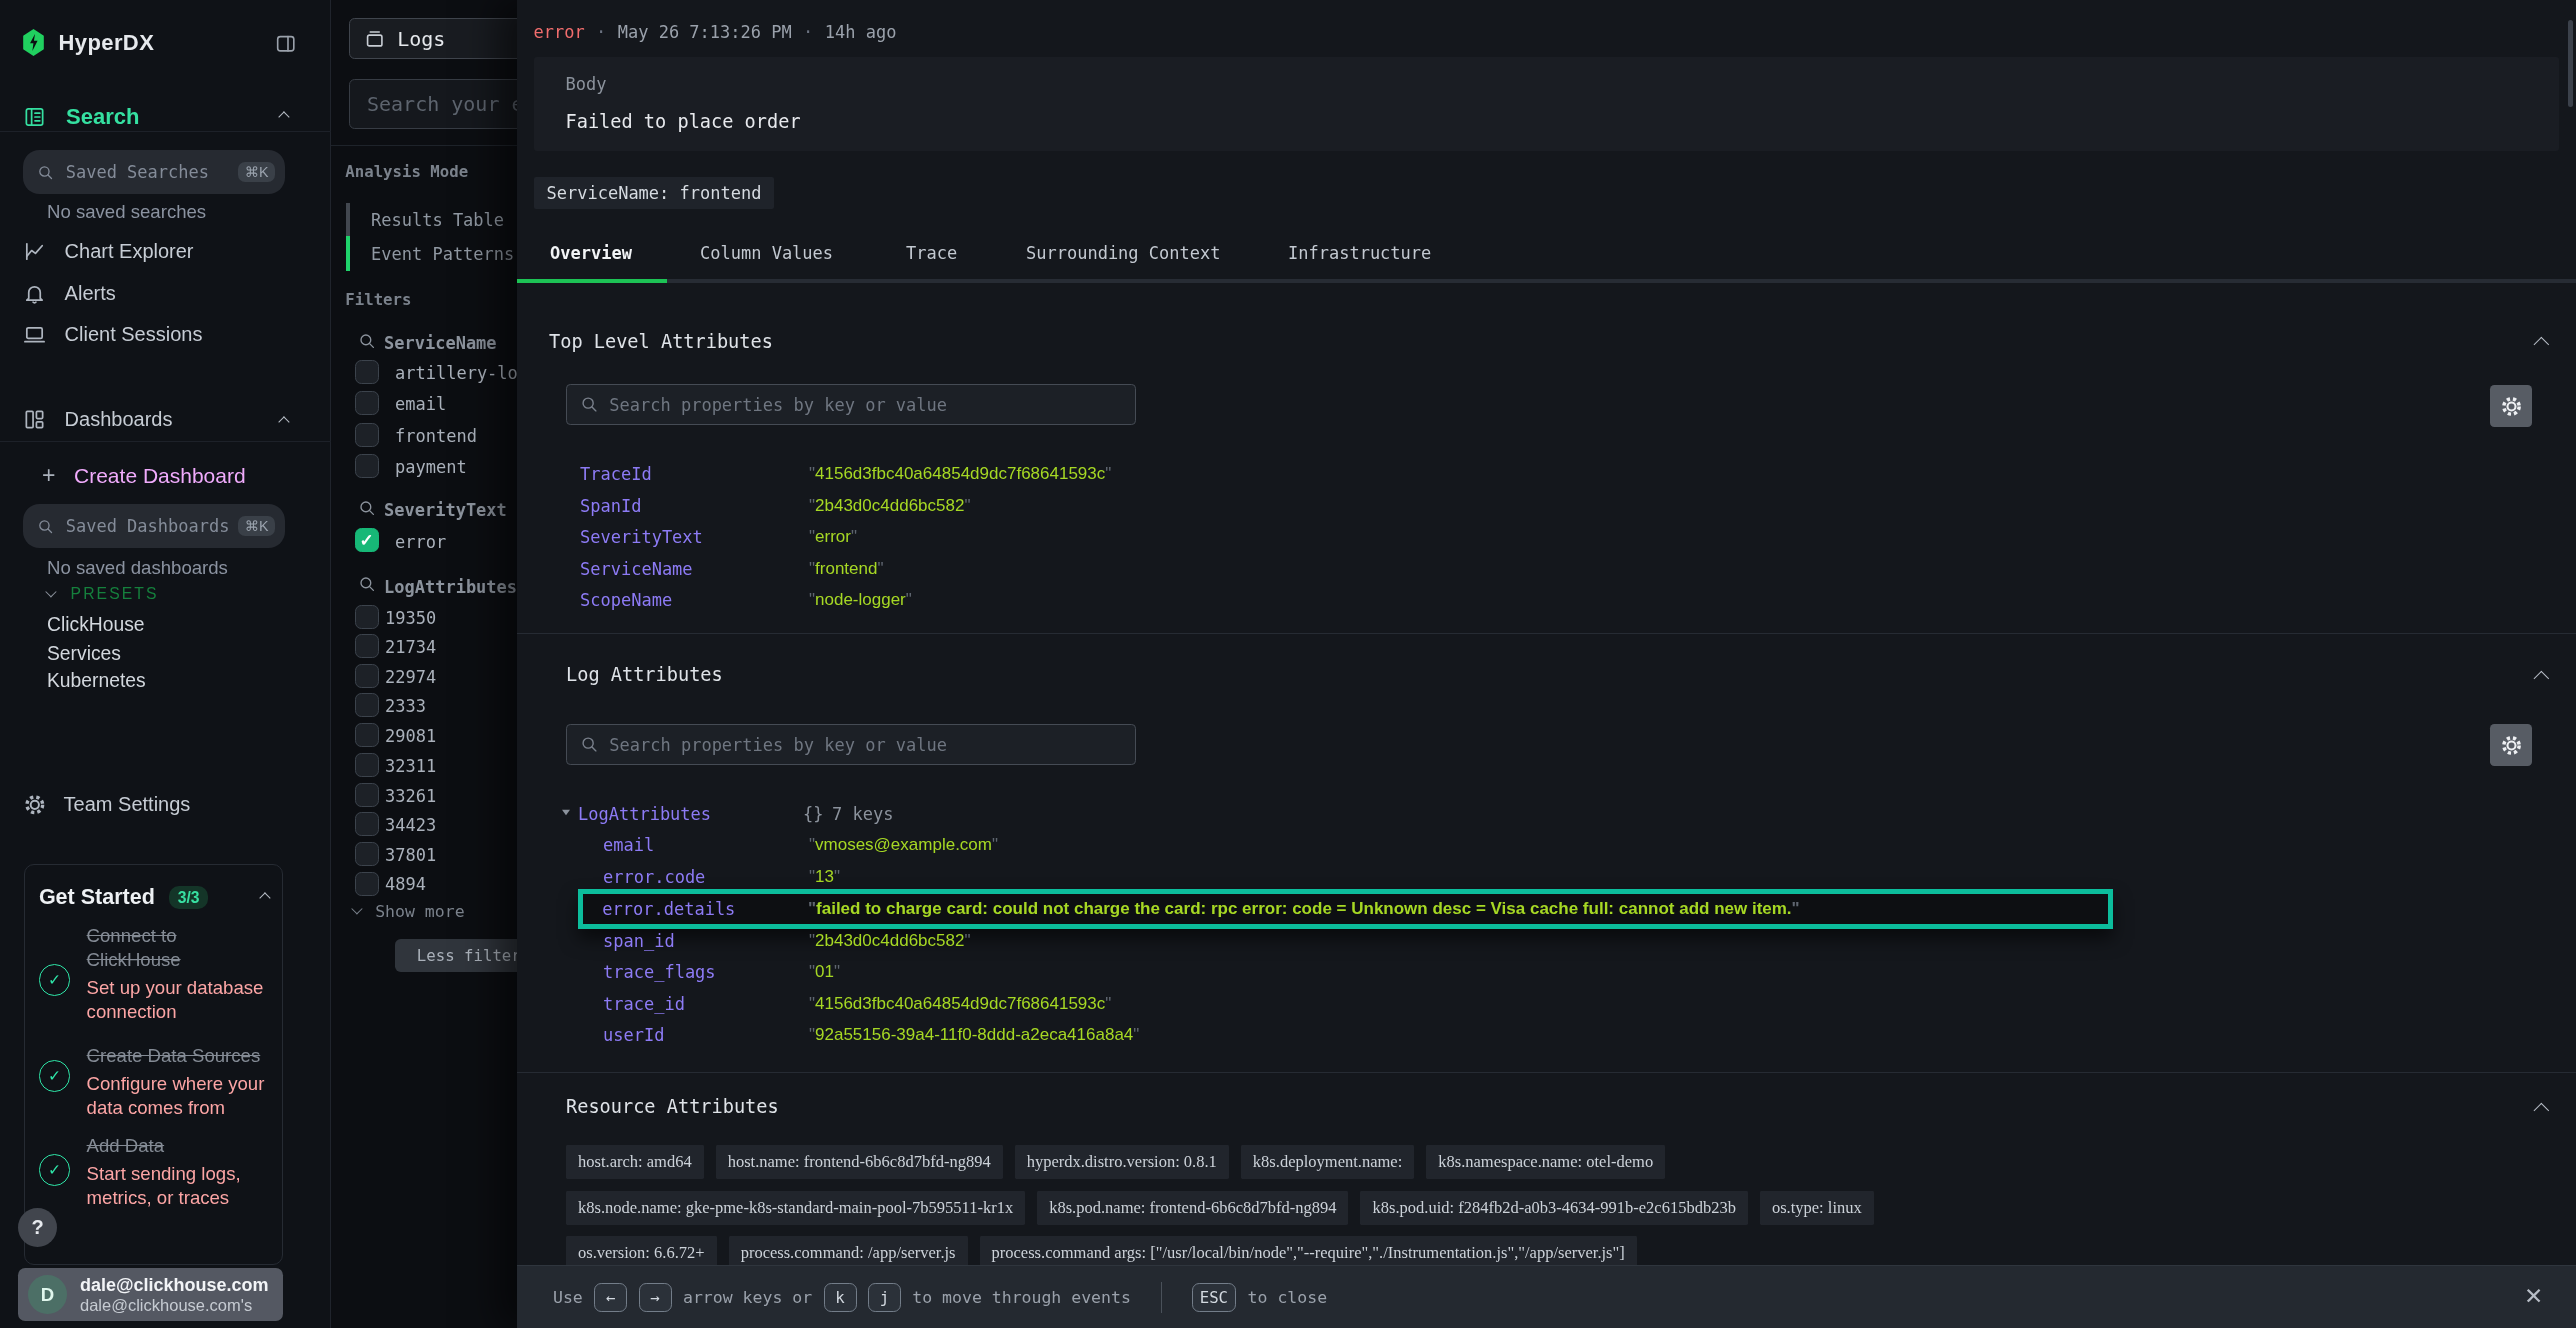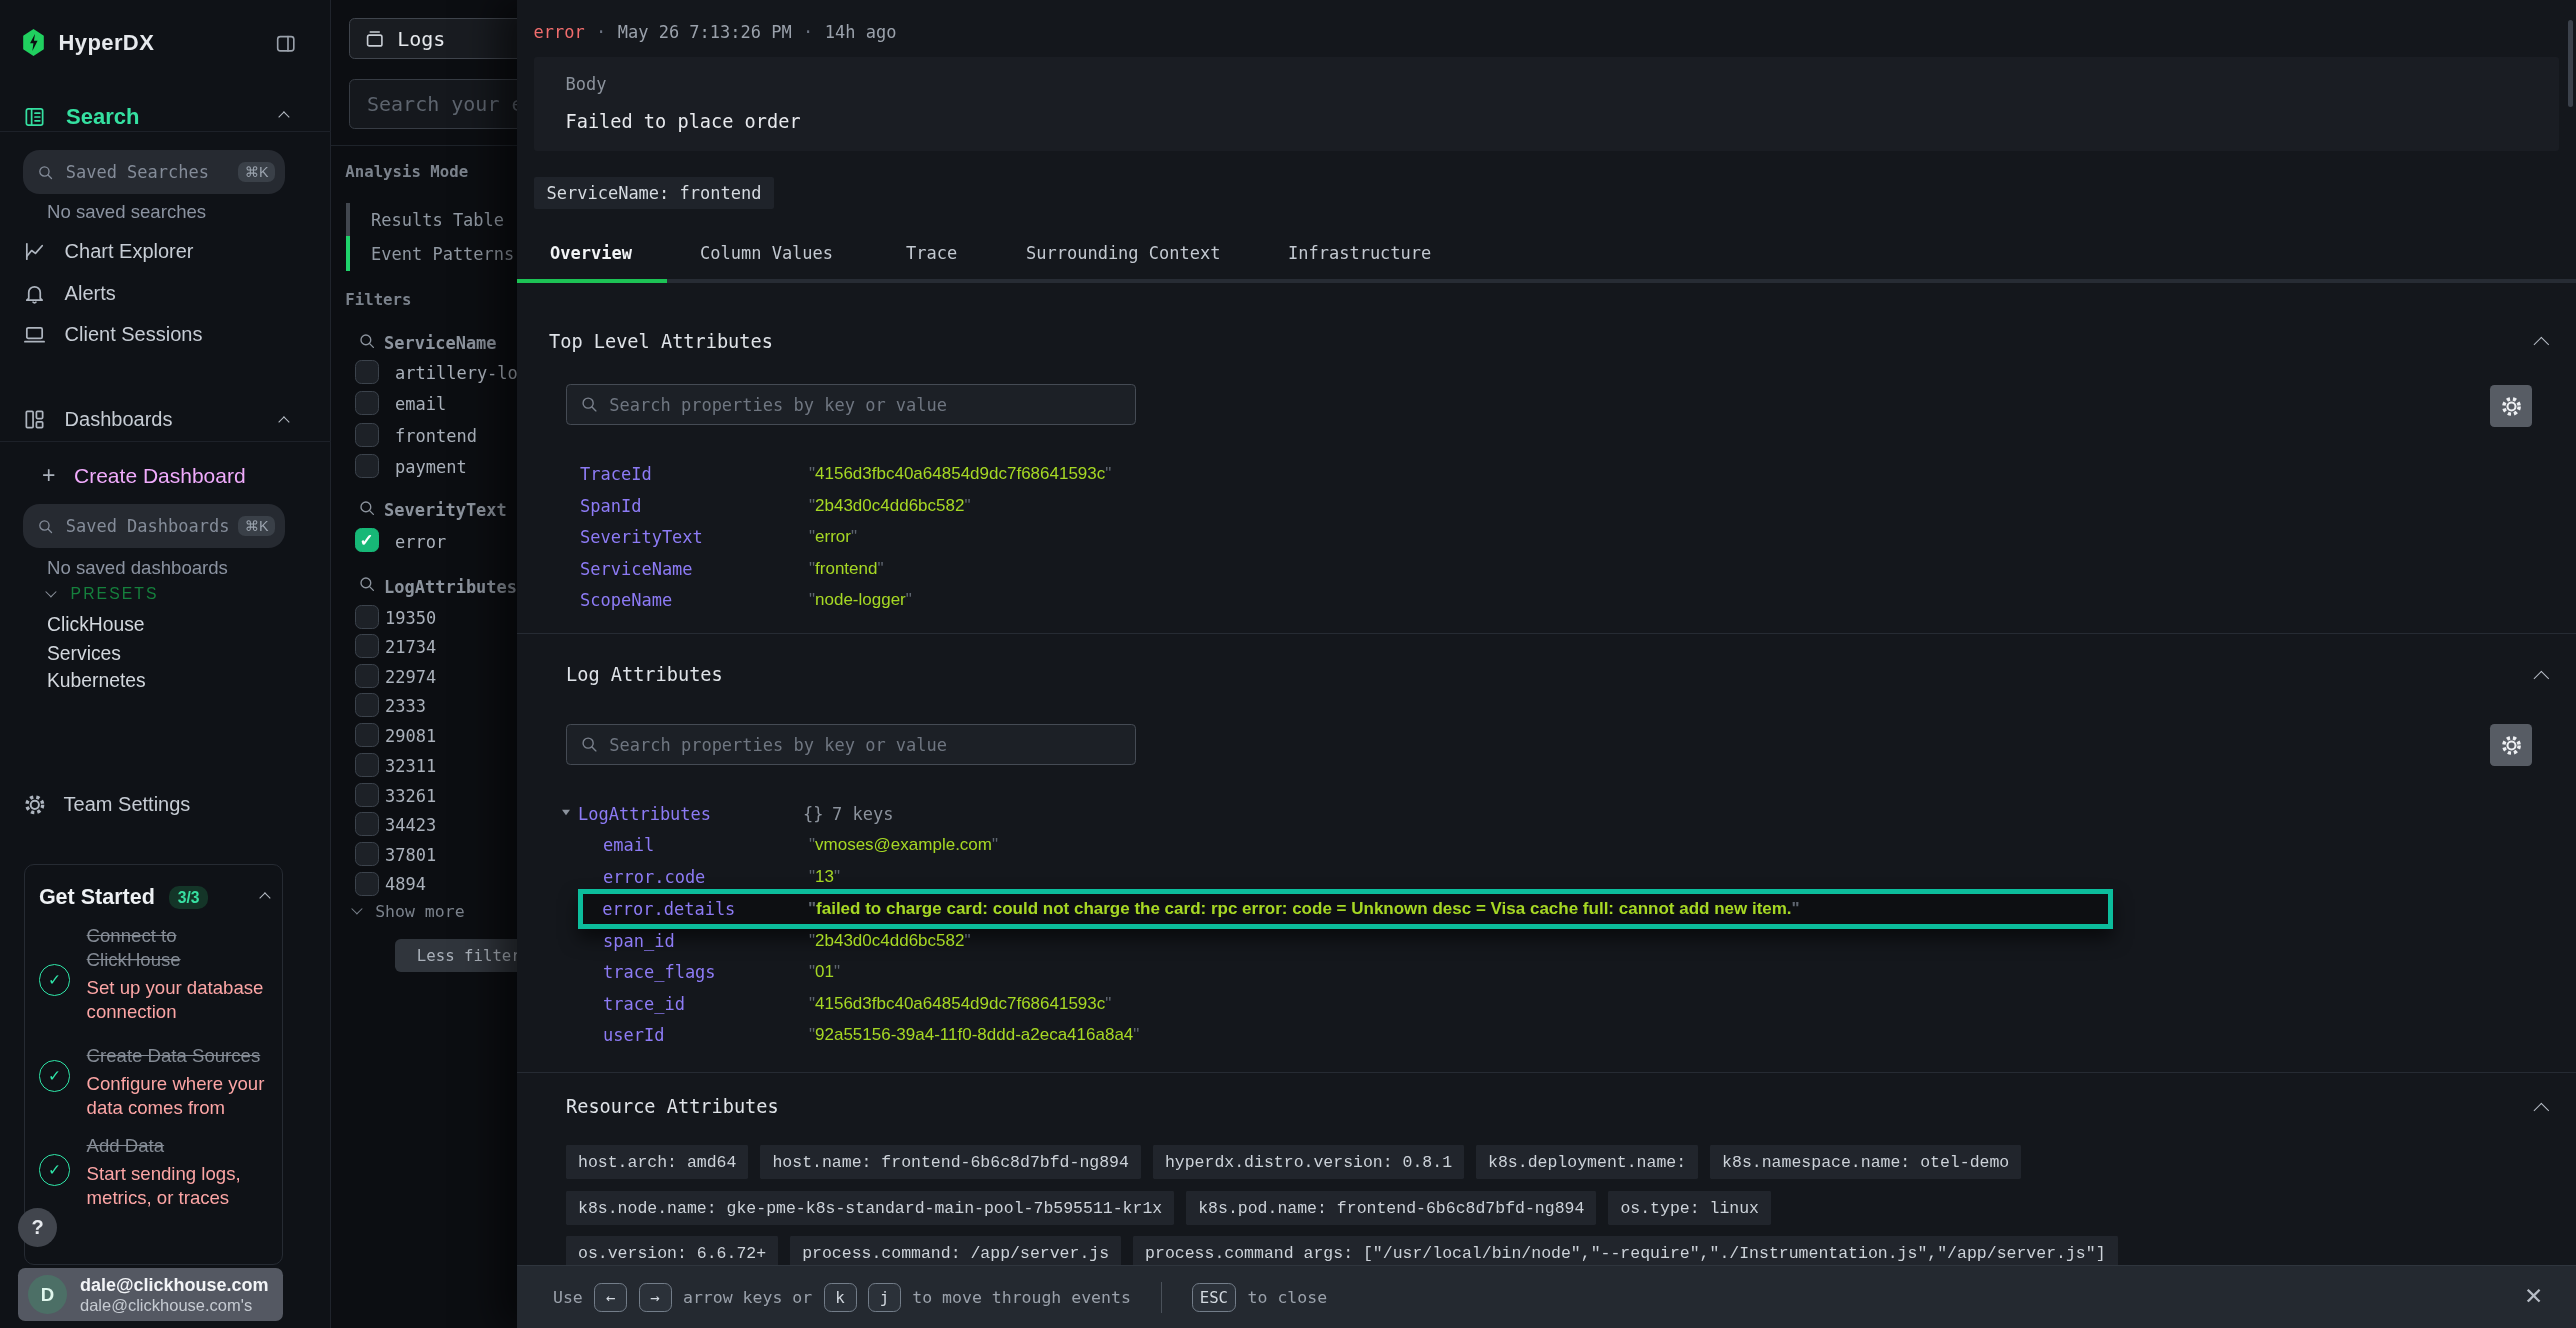--- a/index.html
+++ b/index.html
@@ -58,21 +58,21 @@
   .tab.active{color:#f2f4f6;font-weight:bold}
   .sec-title{font-family:var(--mono);font-size:18.6px;color:#dfe3e8}
   .search-box{width:570px;height:41px;border:1.4px solid #454b54;border-radius:4.3px;background:#1c2026;display:flex;align-items:center;padding:0 13px;gap:10.7px}
   .search-box .ph{font-family:var(--mono);font-size:17px;color:#6f7681}
   .gearbtn{width:42px;height:42px;border-radius:4.3px;background:#575c64;display:flex;align-items:center;justify-content:center}
   .kv-key{font-family:var(--mono);font-size:17px;color:var(--purple);white-space:nowrap}
   .kv-val{font-family:Liberation Sans, sans-serif;font-size:17px;color:var(--valgreen);white-space:nowrap}
   .kv-val::before,.kv-val::after{content:'"';color:#5f6670}
   .hdiv{height:0.7px;background:#262b33;width:2059px}
   .hl-box{border:5.7px solid var(--teal);background:#0d0f12;box-shadow:0 10px 18.6px rgba(0,0,0,.55)}
-  .res-tag{display:inline-flex;align-items:center;height:34px;padding:0 12px;background:#21252c;border-radius:1.4px;font-family:Liberation Mono, monospace;font-size:16.5px;color:#ccd2d9;white-space:nowrap}
+  .res-tag{display:inline-flex;align-items:center;height:34px;padding:0 12px;background:#21252c;border-radius:1.4px;font-family:Liberation Serif, serif;font-size:16.5px;color:#ccd2d9;white-space:nowrap}
   #footerbar{left:0;top:1265px;width:2059px;height:63px;background:#242930;border-top:0.7px solid #2f353d}
   .kbd{display:inline-flex;align-items:center;justify-content:center;min-width:33px;height:29px;padding:0 7.2px;border:1.4px solid #737d89;border-radius:7.2px;background:#2b3139;color:#d3d9e0;font-family:var(--mono);font-size:15.7px}
   .ft-txt{font-family:var(--mono);font-size:16.5px;color:#9aa1ab;white-space:nowrap}
   .vdiv{width:0.7px;height:31.5px;background:#4a515a}
   .treetri{display:inline-block;width:0;height:0;border-left:5.7px solid transparent;border-right:5.7px solid transparent;border-top:7.9px solid #8b929c}
 </style>
 </head>
 <body>
 
 <div id="app">
@@ -414,20 +414,21 @@
     <div class="abs row" style="left:49px;top:1145px;gap:12px">
       <span class="res-tag">host.arch: amd64</span>
       <span class="res-tag">host.name: frontend-6b6c8d7bfd-ng894</span>
       <span class="res-tag">hyperdx.distro.version: 0.8.1</span>
       <span class="res-tag">k8s.deployment.name:</span>
       <span class="res-tag">k8s.namespace.name: otel-demo</span>
     </div>
     <div class="abs row" style="left:49px;top:1191px;gap:12px">
       <span class="res-tag">k8s.node.name: gke-pme-k8s-standard-main-pool-7b595511-kr1x</span>
       <span class="res-tag">k8s.pod.name: frontend-6b6c8d7bfd-ng894</span>
+      <span class="res-tag">k8s.pod.uid: f284fb2d-a0b3-4634-991b-e2c615bdb23b</span>
       <span class="res-tag">os.type: linux</span>
     </div>
     <div class="abs row" style="left:49px;top:1236px;gap:12px">
       <span class="res-tag">os.version: 6.6.72+</span>
       <span class="res-tag">process.command: /app/server.js</span>
       <span class="res-tag">process.command args: ["/usr/local/bin/node","--require","./Instrumentation.js","/app/server.js"]</span>
     </div>
 
     <div id="footerbar" class="abs">
       <div class="abs row" style="left:36px;top:15.7px;gap:11.4px">

